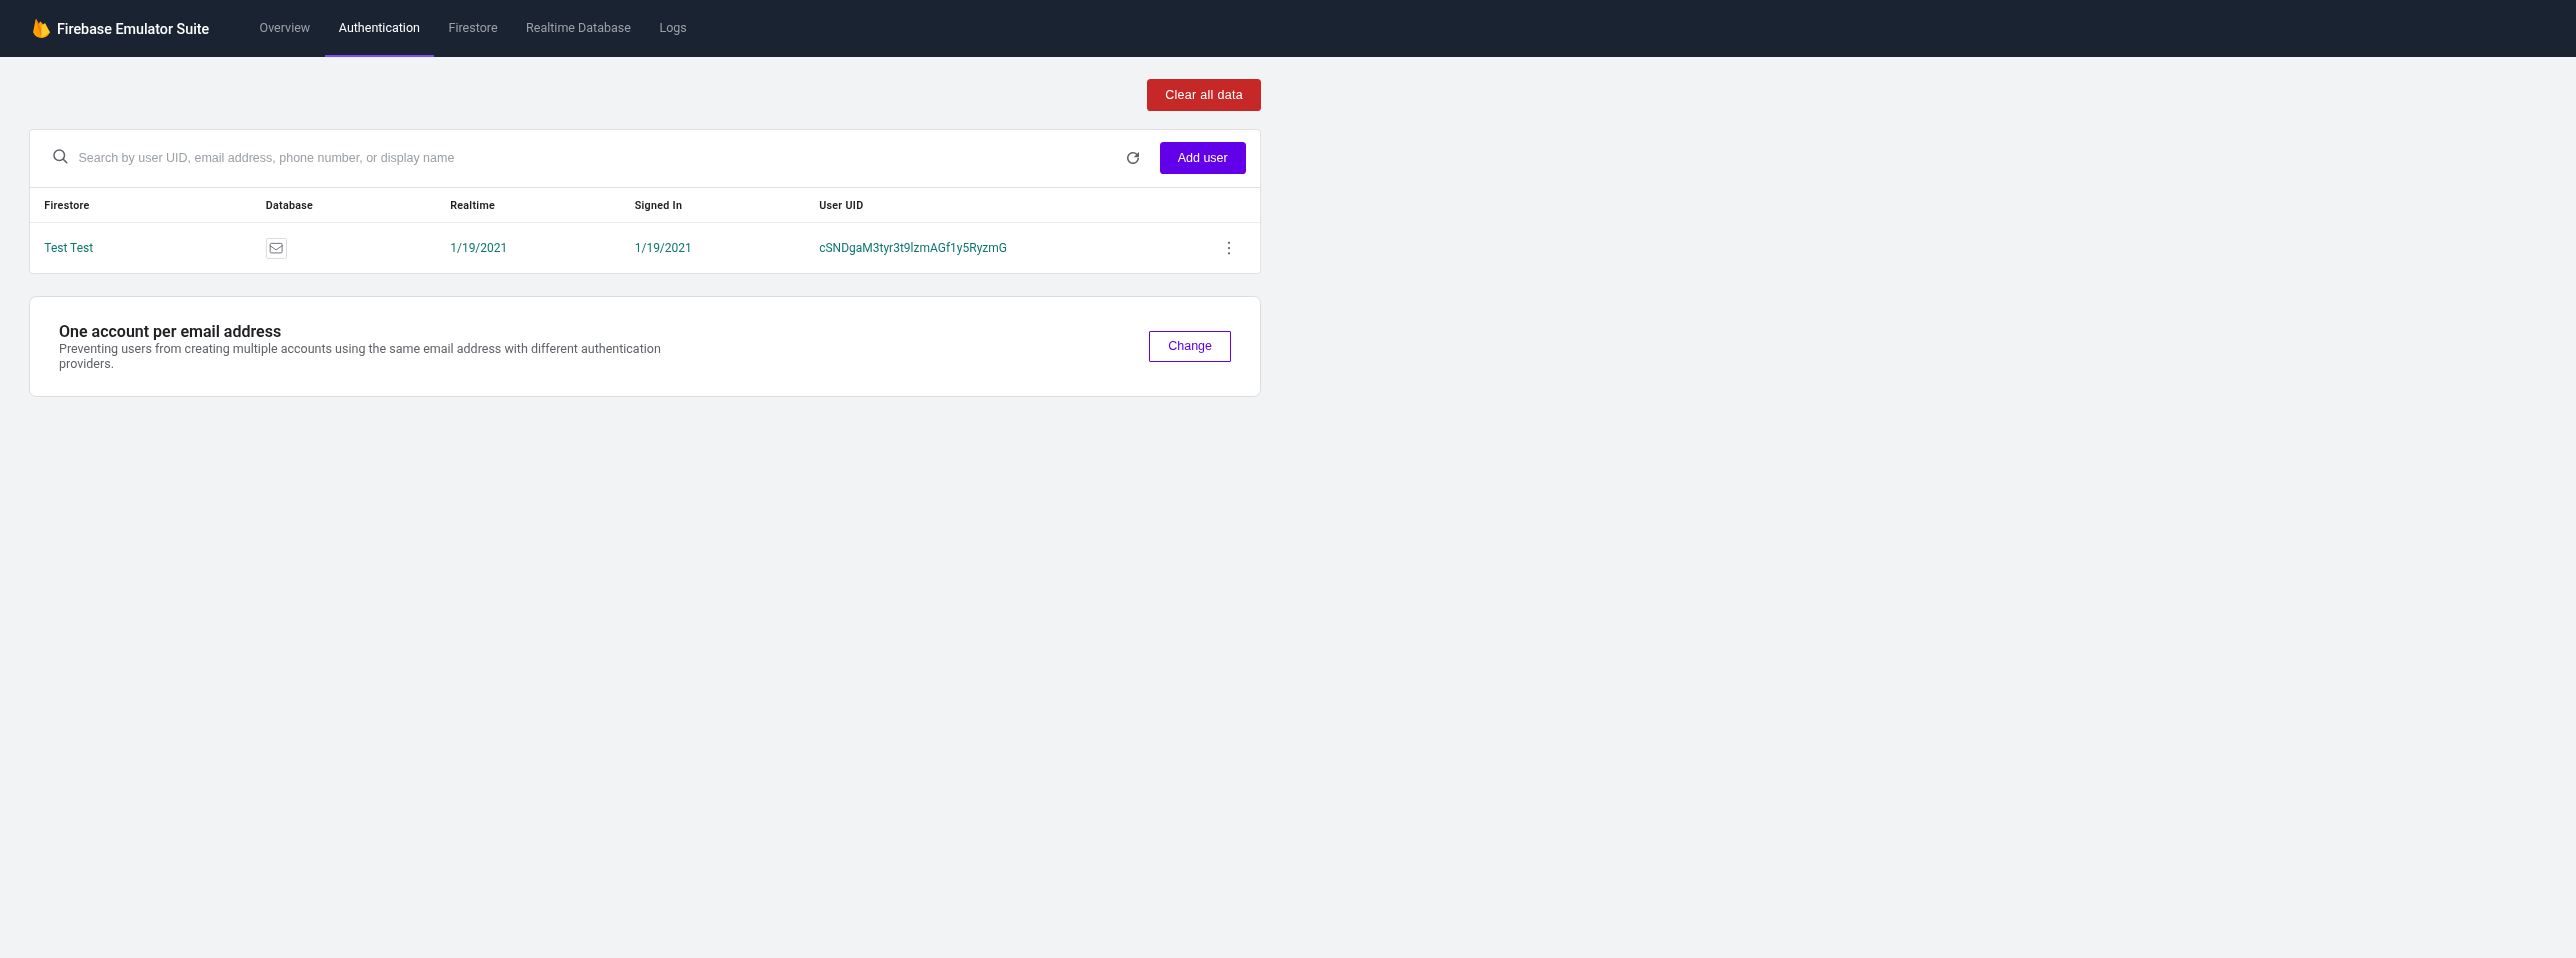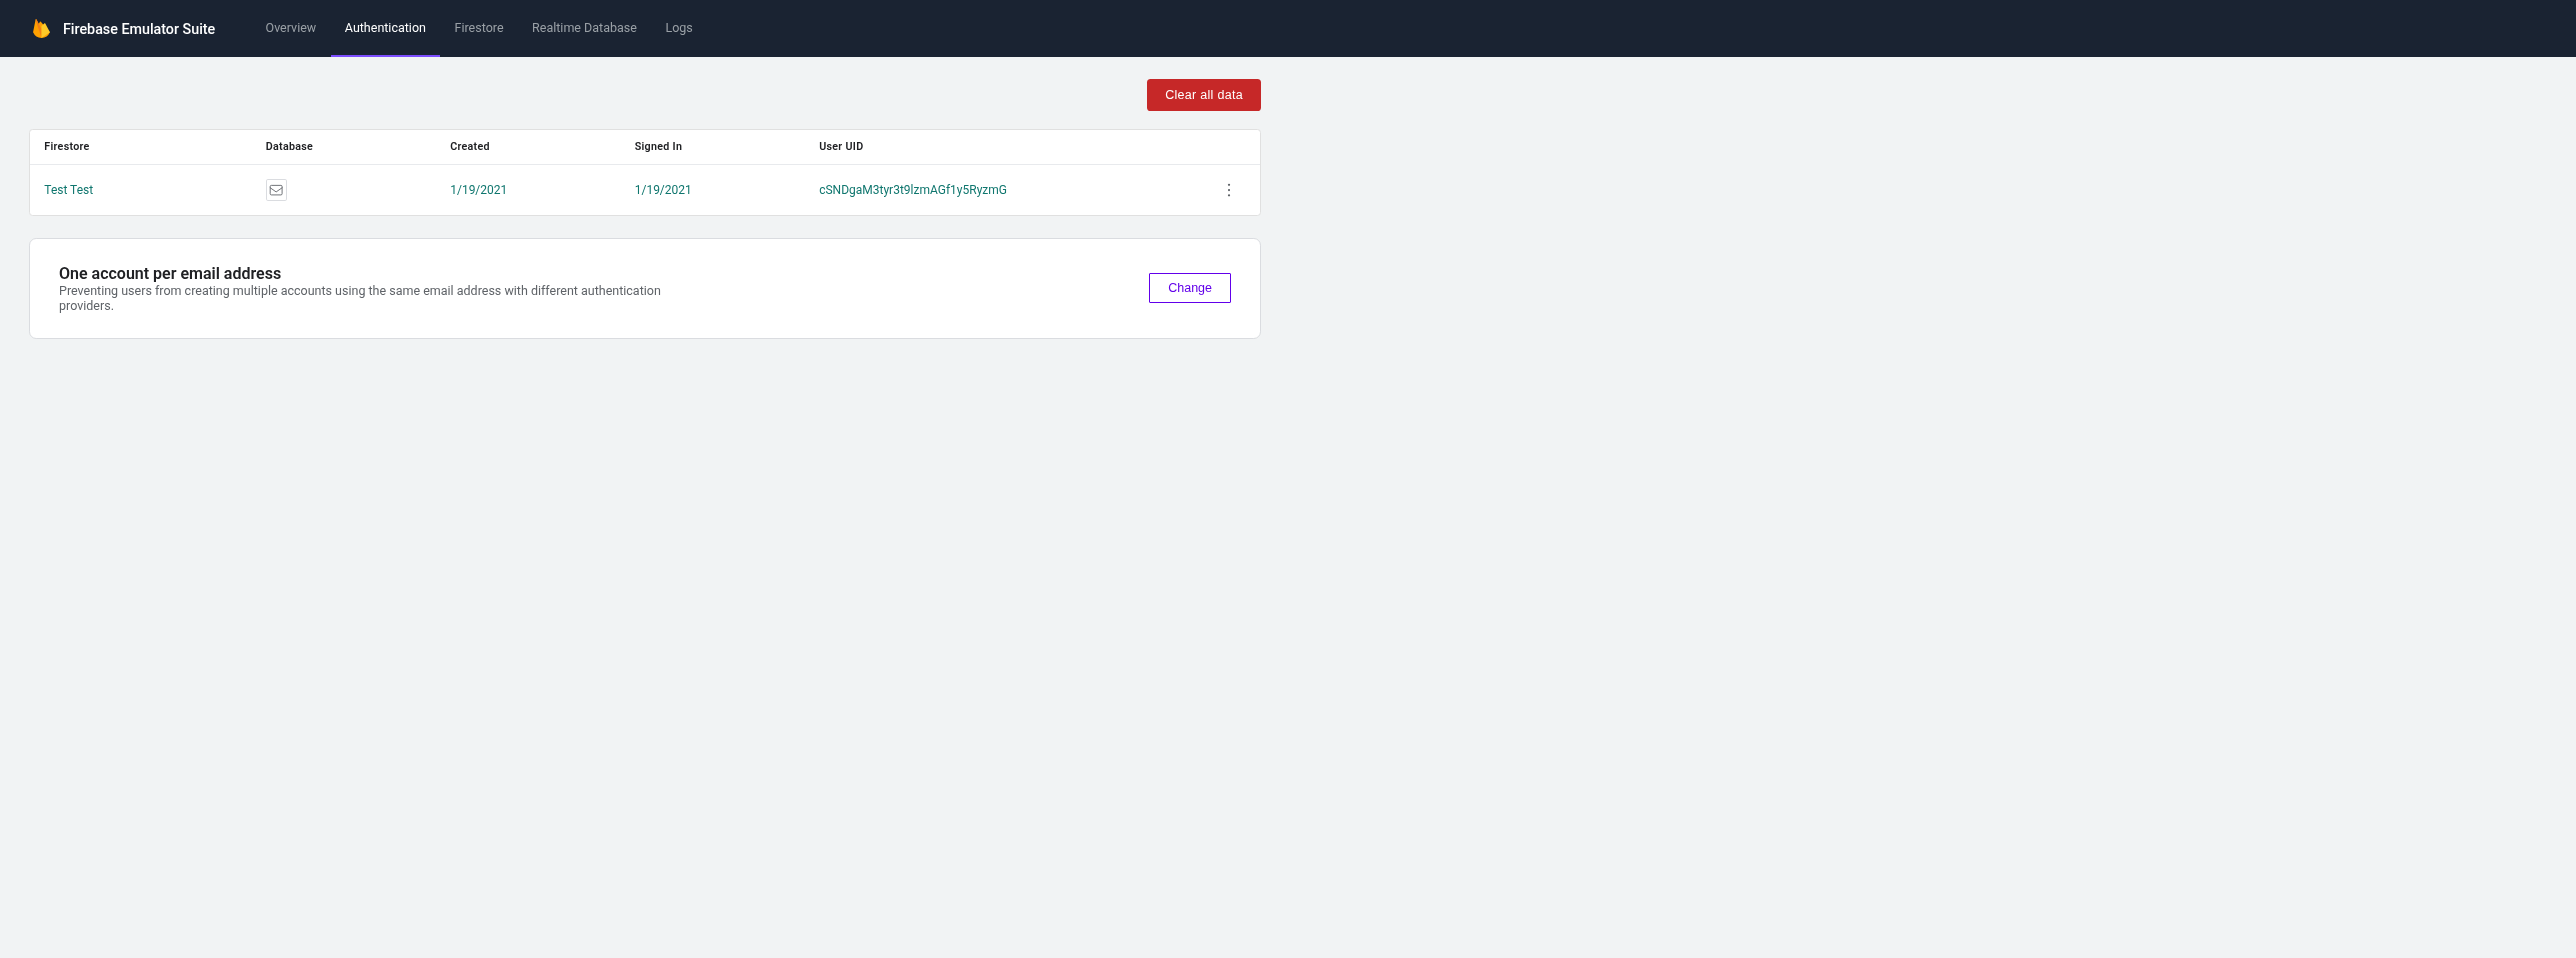--- a/index.html
+++ b/index.html
@@ -22,21 +22,21 @@
       display: flex;
       align-items: center;
       padding: 0 29px;
       height: 57px;
       gap: 36px;
     }
 
     .logo-area {
       display: flex;
       align-items: center;
-      gap: 9px;
+      gap: 3px;
       color: #fff;
       font-size: 14.3px;
       font-weight: 500;
       white-space: nowrap;
     }
 
     .logo-icon {
       width: 25px;
       height: 25px;
     }
@@ -282,27 +282,46 @@
 
 <div class="main-content">
   <div class="content-wrapper">
 
     <div class="top-bar">
       <button class="btn-clear-all">Clear all data</button>
     </div>
 
     <div class="users-section">
 
+      <div class="users-header">
+        <div class="search-container" style="flex:1; border: none; padding: 3.6px 7.2px;">
+          <span style="color:#5f6368; font-size:16px;">
+            <svg width="18" height="18" viewBox="0 0 24 24" fill="none" xmlns="http://www.w3.org/2000/svg">
+              <circle cx="11" cy="11" r="7" stroke="#5f6368" stroke-width="2"></circle>
+              <line x1="16.5" y1="16.5" x2="21" y2="21" stroke="#5f6368" stroke-width="2" stroke-linecap="round"></line>
+            </svg>
+          </span>
+          <input class="search-input" type="text" style="font-size: 12.5px; flex: 1 1 0%; border: none; outline: none; color: rgb(154, 160, 166); min-width: 358px;" placeholder="Search by user UID, email address, phone number, or display name">
+        </div>
+
+        <button class="refresh-btn" title="Refresh">
+          <svg width="18" height="18" viewBox="0 0 24 24" fill="none" xmlns="http://www.w3.org/2000/svg">
+            <path d="M17.65 6.35A7.958 7.958 0 0012 4C7.58 4 4 7.58 4 12s3.58 8 8 8 8-3.58 8-8h-2c0 3.31-2.69 6-6 6s-6-2.69-6-6 2.69-6 6-6c1.66 0 3.14.69 4.22 1.78L13 11h7V4l-2.35 2.35z" fill="#5f6368"></path>
+          </svg>
+        </button>
+
+        <button class="btn-add-user">Add user</button>
+      </div>
 
       <table>
         <thead>
           <tr>
             <th style="width:18%;">Firestore</th>
             <th style="width:15%;">Database</th>
-            <th style="width:15%;">Created</th>
+            <th style="width:15%;">Realtime</th>
             <th style="width:15%;">Signed In</th>
             <th style="width:32%;">User UID</th>
             <th style="width:5%;"></th>
           </tr>
         </thead>
         <tbody>
           <tr>
             <td>Test Test</td>
             <td>
               <span class="provider-icon" title="Email">

